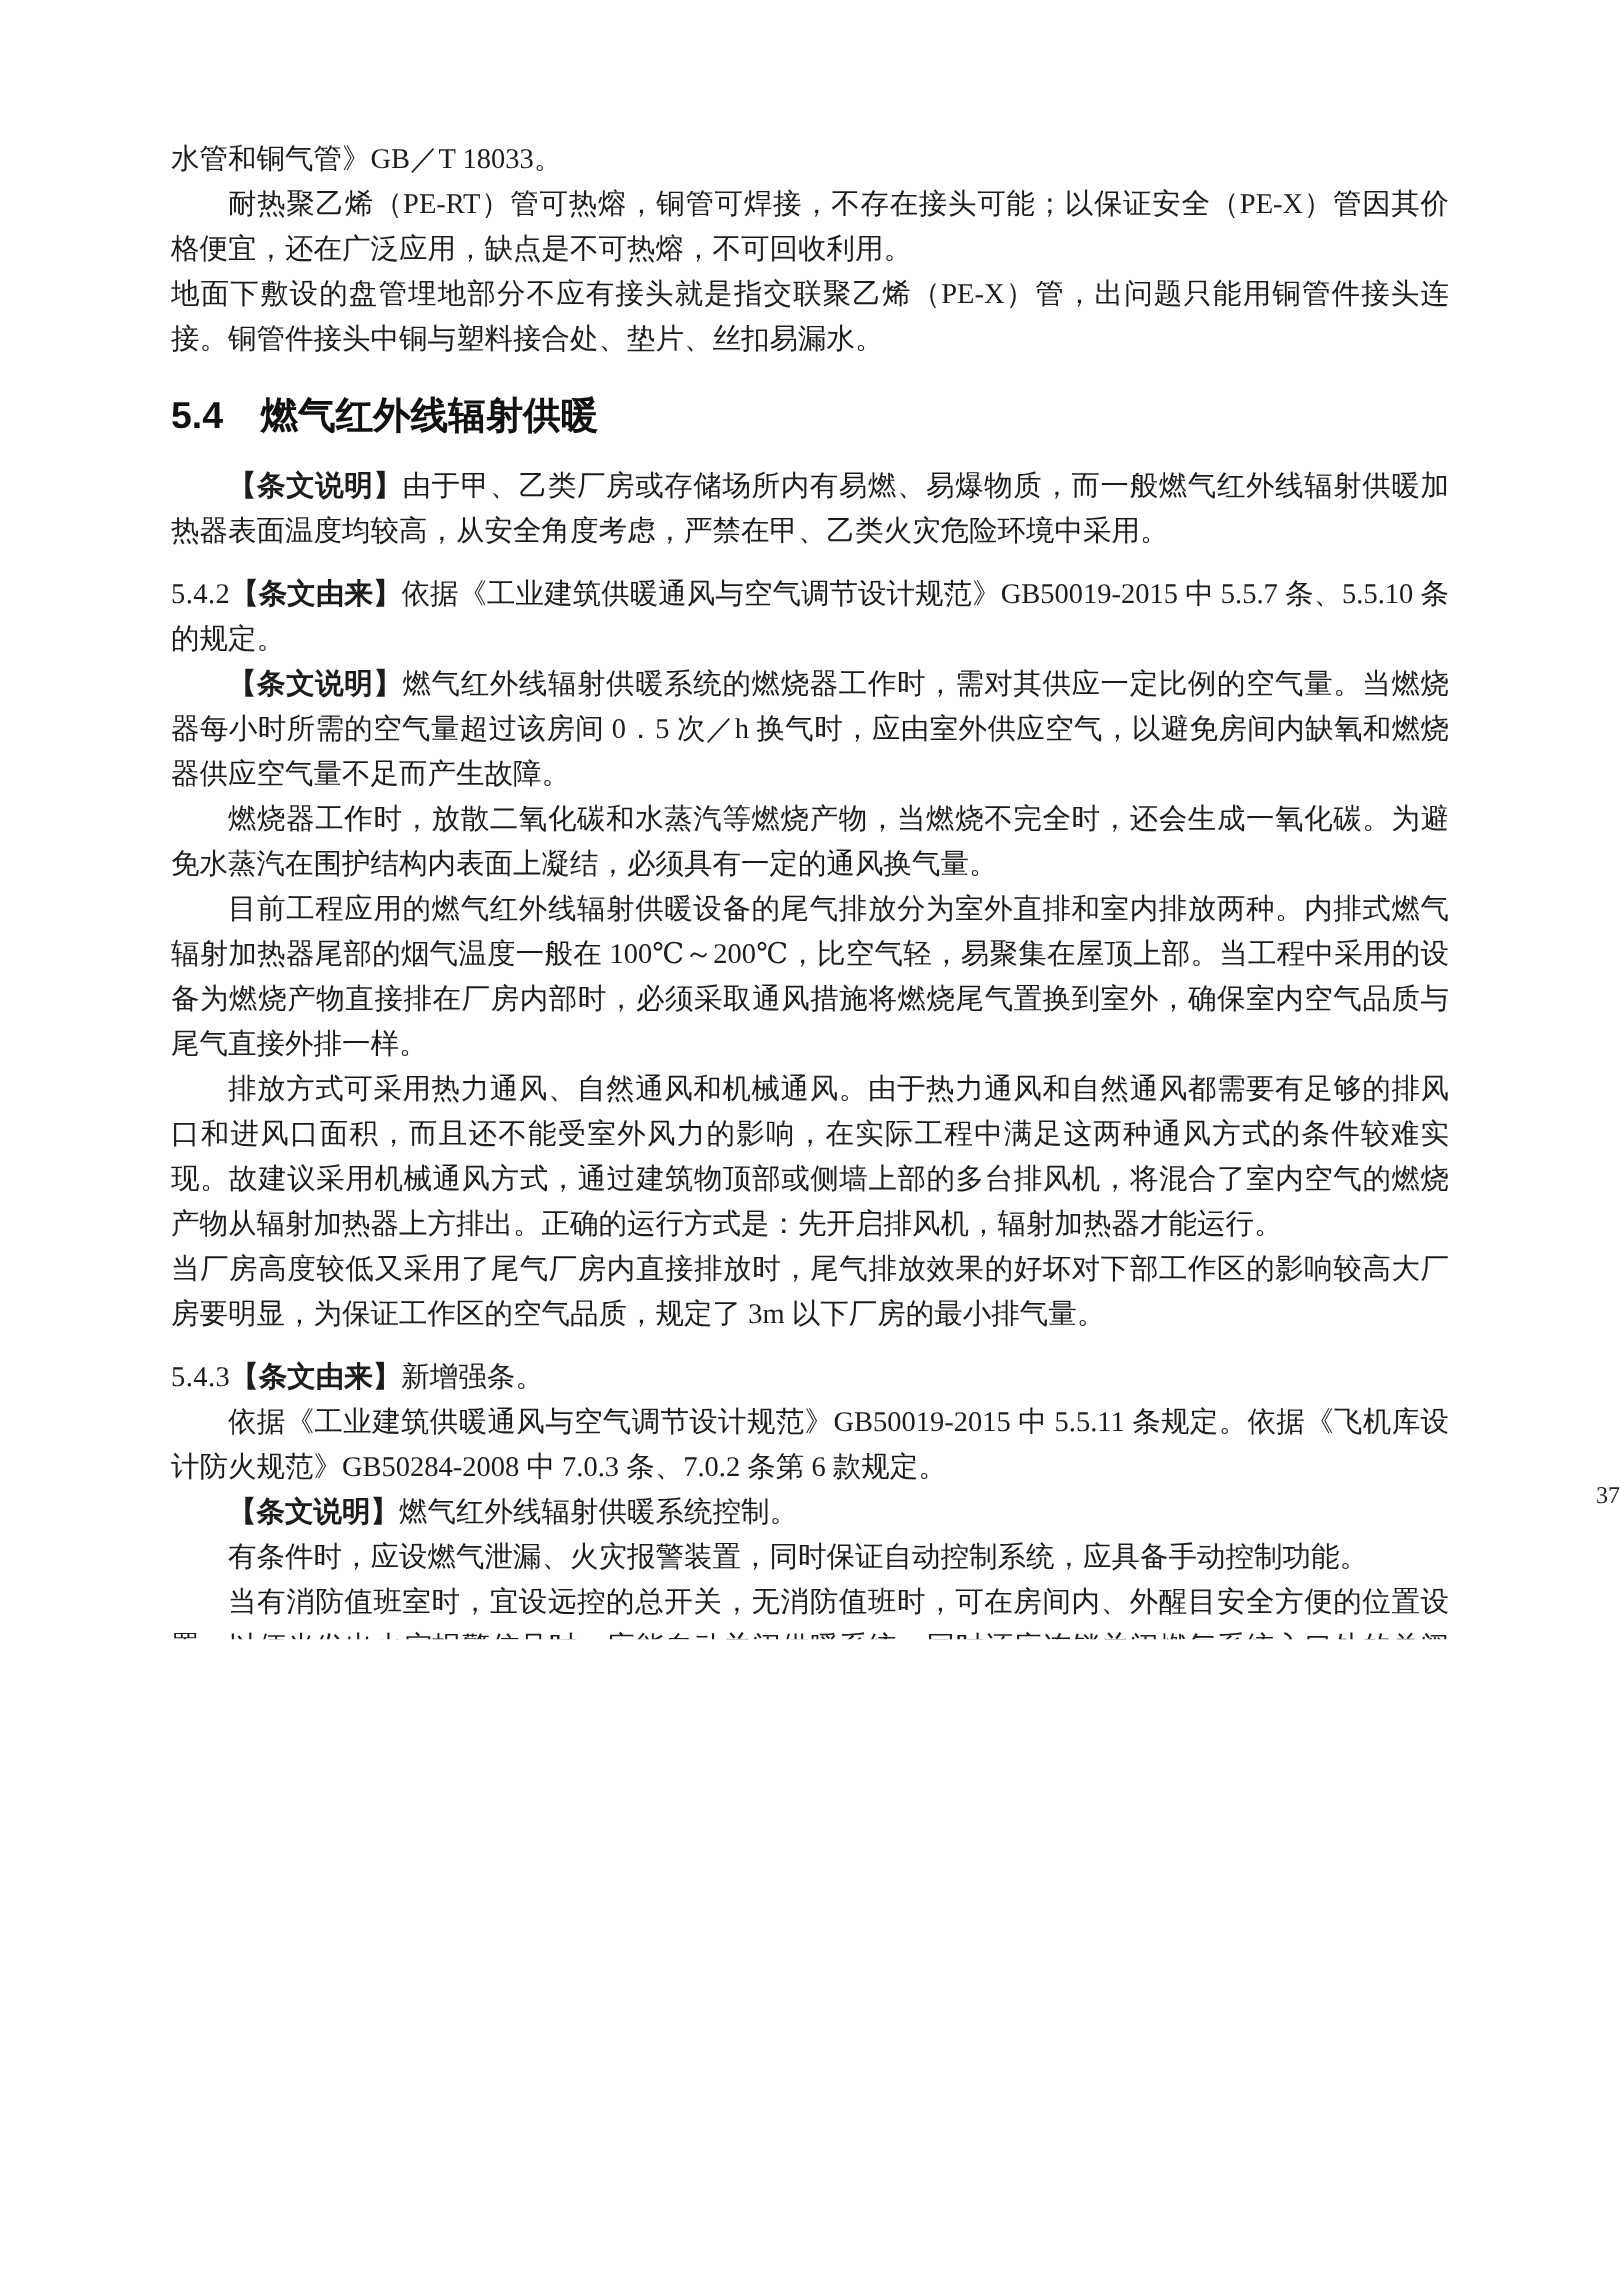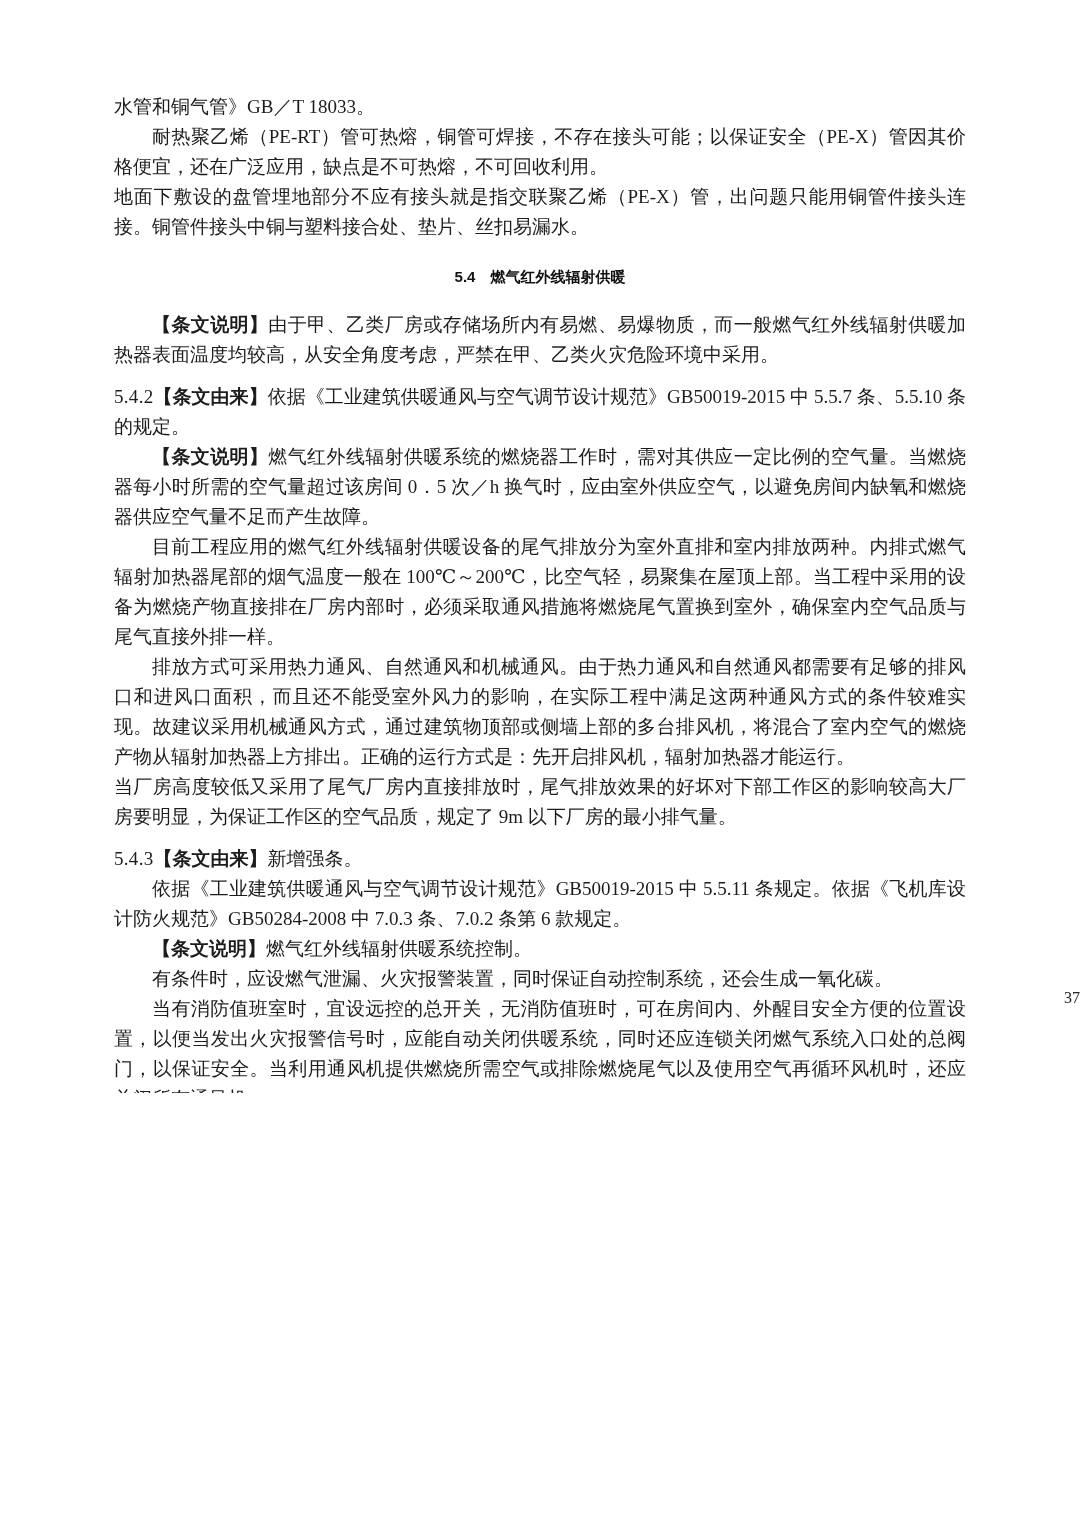--- a/index.html
+++ b/index.html
@@ -33,24 +33,24 @@
   }
   .num {
     letter-spacing: 0.3px;
   }
   .label {
     font-family: "Liberation Sans", "DejaVu Sans", sans-serif;
     font-weight: 700;
   }
   .heading {
     margin: 20px 0 18px 0;
-    text-align: center;
+    text-align: left;
     font-family: "Liberation Sans", "DejaVu Sans", sans-serif;
     font-weight: 700;
-    font-size: 15px;
+    font-size: 25px;
     line-height: 30px;
     color: #111111;
   }
   .heading .h-num {
     margin-right: 1em;
   }
   .footer {
     position: absolute;
     bottom: 80px;
     left: 0;
@@ -73,34 +73,35 @@
 
   <h2 class="heading"><span class="h-num">5.4</span><span>燃气红外线辐射供暖</span></h2>
 
 
   <p class="para indent"><span class="label">【条文说明】</span><span>由于甲、乙类厂房或存储场所内有易燃、易爆物质，而一般燃气红外线辐射供暖加热器表面温度均较高，从安全角度考虑，严禁在甲、乙类火灾危险环境中采用。</span></p>
 
   <p class="para sec"><span class="num">5.4.2</span><span class="label">【条文由来】</span><span>依据《工业建筑供暖通风与空气调节设计规范》GB50019-2015 中 5.5.7 条、5.5.10 条的规定。</span></p>
 
   <p class="para indent"><span class="label">【条文说明】</span><span>燃气红外线辐射供暖系统的燃烧器工作时，需对其供应一定比例的空气量。当燃烧器每小时所需的空气量超过该房间 0．5 次／h 换气时，应由室外供应空气，以避免房间内缺氧和燃烧器供应空气量不足而产生故障。</span></p>
 
+  <p class="para indent"><span>燃烧器工作时，放散二氧化碳和水蒸汽等燃烧产物，当燃烧不完全时，还会生成一氧化碳。为避免水蒸汽在围护结构内表面上凝结，必须具有一定的通风换气量。</span></p>
 
   <p class="para indent"><span>目前工程应用的燃气红外线辐射供暖设备的尾气排放分为室外直排和室内排放两种。内排式燃气辐射加热器尾部的烟气温度一般在 100℃～200℃，比空气轻，易聚集在屋顶上部。当工程中采用的设备为燃烧产物直接排在厂房内部时，必须采取通风措施将燃烧尾气置换到室外，确保室内空气品质与尾气直接外排一样。</span></p>
 
   <p class="para indent"><span>排放方式可采用热力通风、自然通风和机械通风。由于热力通风和自然通风都需要有足够的排风口和进风口面积，而且还不能受室外风力的影响，在实际工程中满足这两种通风方式的条件较难实现。故建议采用机械通风方式，通过建筑物顶部或侧墙上部的多台排风机，将混合了室内空气的燃烧产物从辐射加热器上方排出。正确的运行方式是：先开启排风机，辐射加热器才能运行。</span></p>
 
-  <p class="para"><span>当厂房高度较低又采用了尾气厂房内直接排放时，尾气排放效果的好坏对下部工作区的影响较高大厂房要明显，为保证工作区的空气品质，规定了 9m 以下厂房的最小排气量。</span></p>
+  <p class="para"><span>当厂房高度较低又采用了尾气厂房内直接排放时，尾气排放效果的好坏对下部工作区的影响较高大厂房要明显，为保证工作区的空气品质，规定了 3m 以下厂房的最小排气量。</span></p>
 
   <p class="para sec"><span class="num">5.4.3</span><span class="label">【条文由来】</span><span>新增强条。</span></p>
 
   <p class="para indent"><span>依据《工业建筑供暖通风与空气调节设计规范》GB50019-2015 中 5.5.11 条规定。依据《飞机库设计防火规范》GB50284-2008 中 7.0.3 条、7.0.2 条第 6 款规定。</span></p>
 
   <p class="para indent"><span class="label">【条文说明】</span><span>燃气红外线辐射供暖系统控制。</span></p>
 
-  <p class="para indent"><span>有条件时，应设燃气泄漏、火灾报警装置，同时保证自动控制系统，还会生成一氧化碳。</span></p>
+  <p class="para indent"><span>有条件时，应设燃气泄漏、火灾报警装置，同时保证自动控制系统，应具备手动控制功能。</span></p>
 
 
   <p class="para indent"><span>当有消防值班室时，宜设远控的总开关，无消防值班时，可在房间内、外醒目安全方便的位置设置，以便当发出火灾报警信号时，应能自动关闭供暖系统，同时还应连锁关闭燃气系统入口处的总阀门，以保证安全。当利用通风机提供燃烧所需空气或排除燃烧尾气以及使用空气再循环风机时，还应关闭所有通风机。</span></p>
 
 
   <div class="footer">37</div>
 
 </div>
 
 </body></html>

